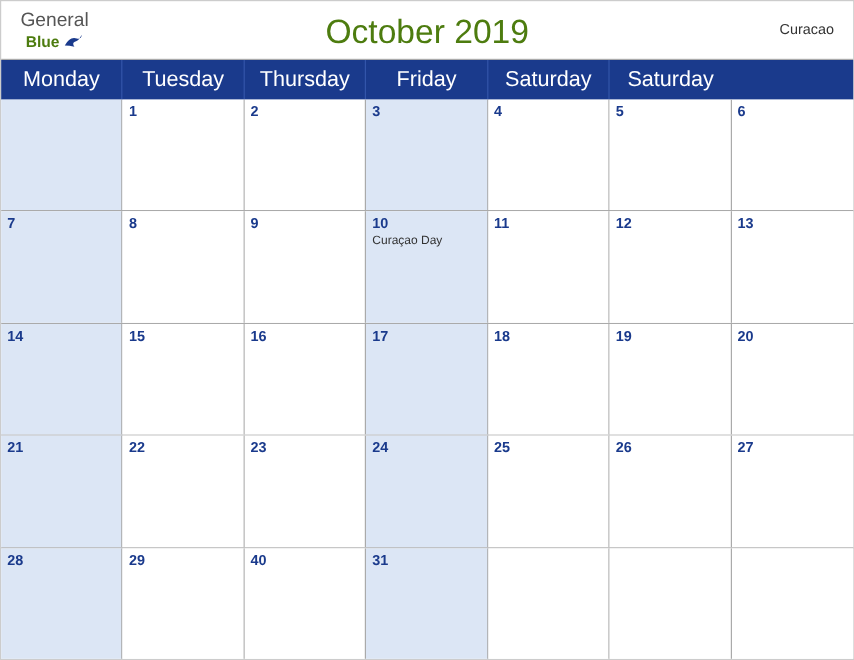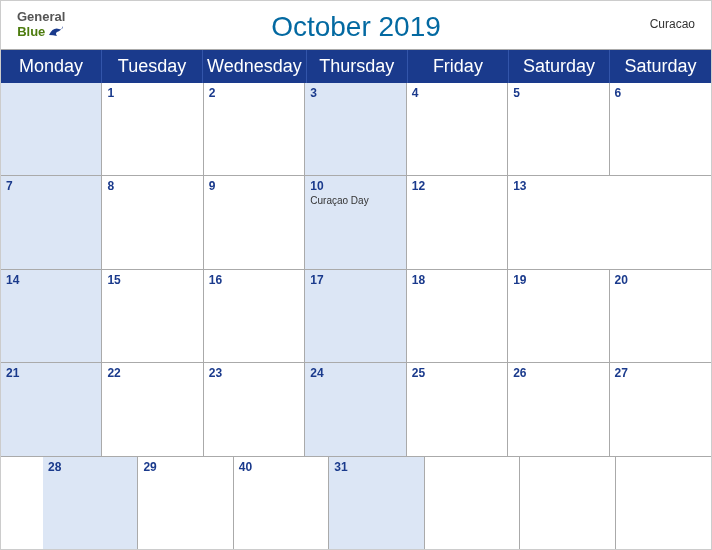--- a/index.html
+++ b/index.html
@@ -27,23 +27,23 @@
     }
     .logo-area {
       position: absolute;
       left: 16px;
       top: 8px;
       display: flex;
       flex-direction: column;
       align-items: center;
     }
     .logo-text-general {
-      font-size: 13px;
+      font-size: 16px;
       color: #555;
-      font-weight: bold;
+      font-weight: normal;
       text-align: center;
     }
     .logo-text-blue {
       font-size: 13px;
       color: #4d7c0f;
       font-weight: bold;
       display: flex;
       align-items: center;
     }
     .logo-bird {
@@ -53,21 +53,21 @@
     }
     .country-label {
       position: absolute;
       right: 16px;
       top: 16px;
       font-size: 12px;
       color: #333;
     }
     .month-title {
       font-size: 28px;
-      color: #0369a1;
+      color: #4d7c0f;
       font-weight: normal;
       text-align: left;
     }
     .calendar-grid {
       flex: 1;
       display: flex;
       flex-direction: column;
       border-top: 1px solid #aaa;
     }
     .day-headers {
@@ -88,21 +88,21 @@
       flex: 1;
       display: flex;
       flex-direction: column;
     }
     .week-row {
       display: grid;
       grid-template-columns: repeat(7, 1fr);
       flex: 1;
       border-bottom: 1px solid #aaa;
     }
-    .week-row:last-child { border-bottom: none; margin-left: 42px; }
+    .week-row:last-child { border-bottom: none; }
     .day-cell {
       border-right: 1px solid #aaa;
       padding: 3px 5px;
       display: flex;
       flex-direction: column;
       position: relative;
       background: #fff;
     }
     .day-cell:last-child { border-right: none; }
     .day-cell.blue-bg {
@@ -135,21 +135,20 @@
       </span>
     </div>
     <h1 class="month-title">October 2019</h1>
     <span class="country-label">Curacao</span>
   </div>
 
   <div class="calendar-grid">
     <div class="day-headers">
     <div class="day-header">Monday</div>
         <div class="day-header">Tuesday</div>
-        <div class="day-header">Wednesday</div>
         <div class="day-header">Thursday</div>
         <div class="day-header">Friday</div>
         <div class="day-header">Saturday</div>
         <div class="day-header">Saturday</div>
       </div>
     <div class="weeks-container">
     <div class="week-row">
           <div class="day-cell empty blue-bg">
             <span class="day-number"></span>
           </div>
@@ -180,20 +179,23 @@
             <span class="day-number">8</span>
           </div>
           <div class="day-cell">
             <span class="day-number">9</span>
           </div>
           <div class="day-cell blue-bg">
             <span class="day-number">10</span>
             <span class="event-text">Curaçao Day</span>
           </div>
           <div class="day-cell">
+            <span class="day-number">11</span>
+          </div>
+          <div class="day-cell">
             <span class="day-number">12</span>
           </div>
           <div class="day-cell">
             <span class="day-number">13</span>
           </div>
         </div>
         <div class="week-row">
           <div class="day-cell blue-bg">
             <span class="day-number">14</span>
           </div>

